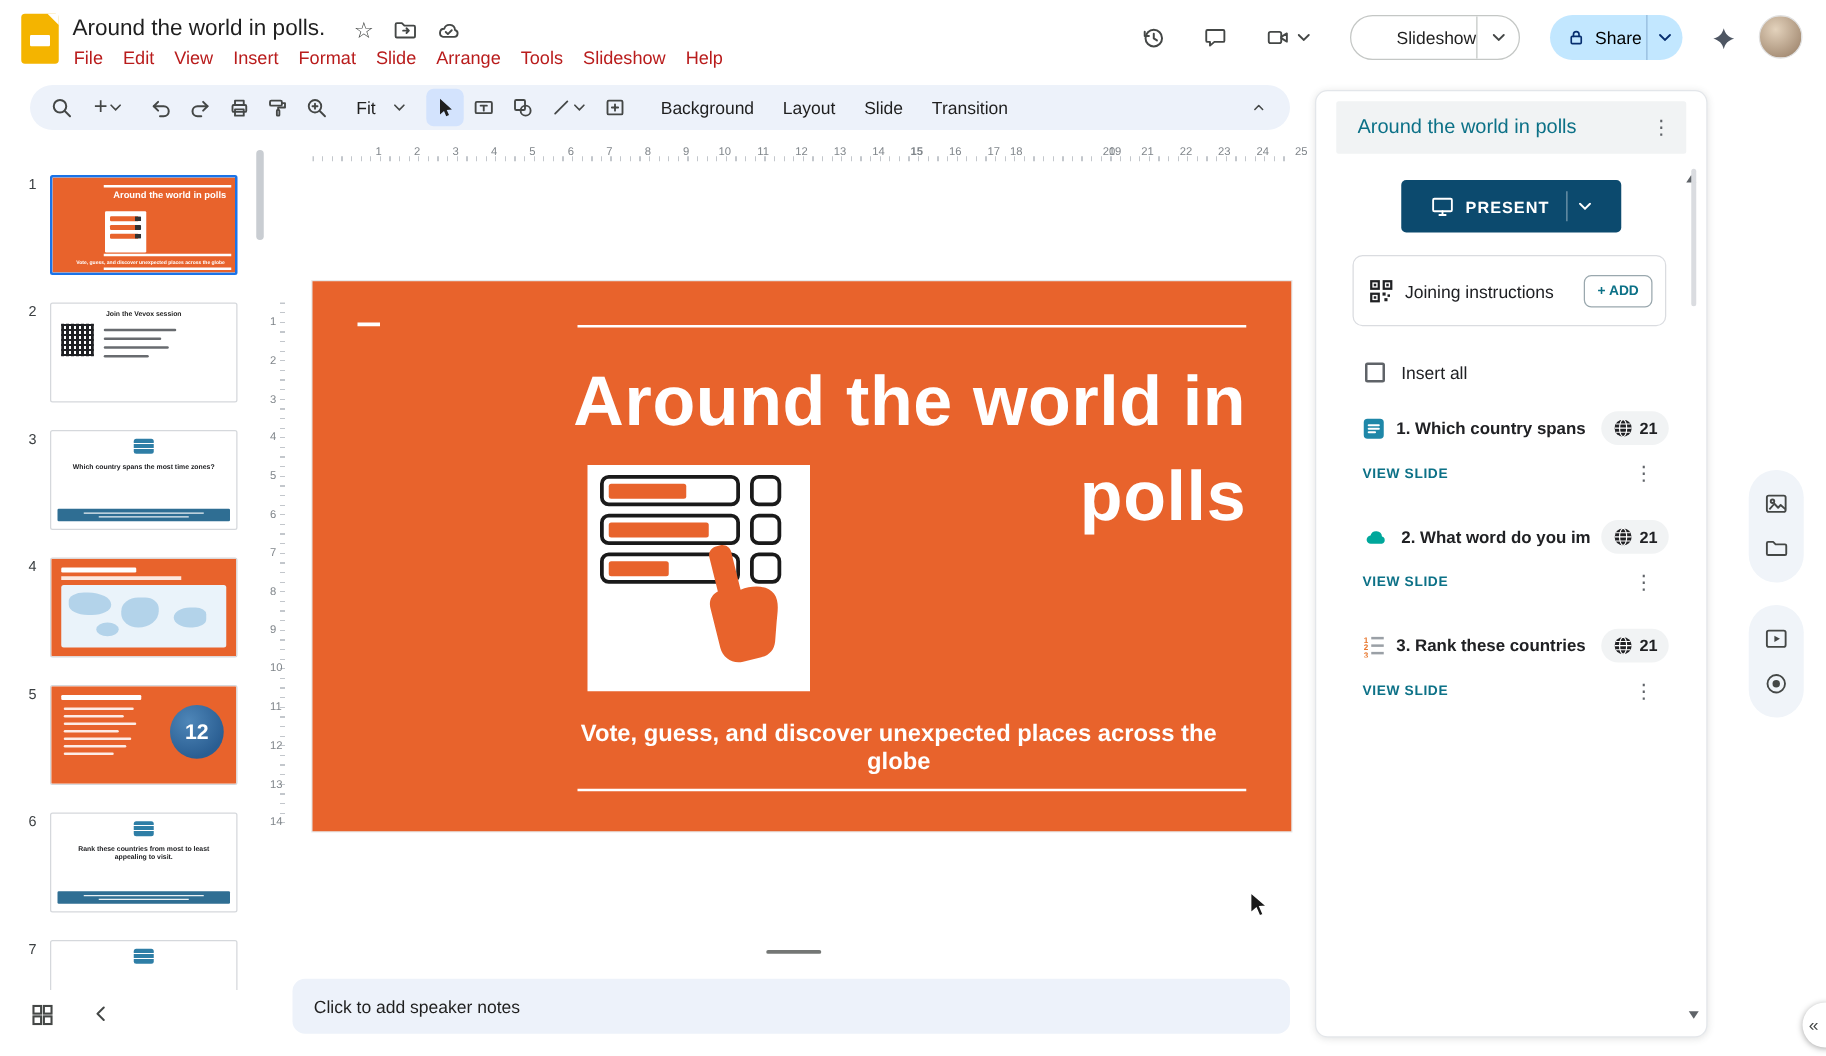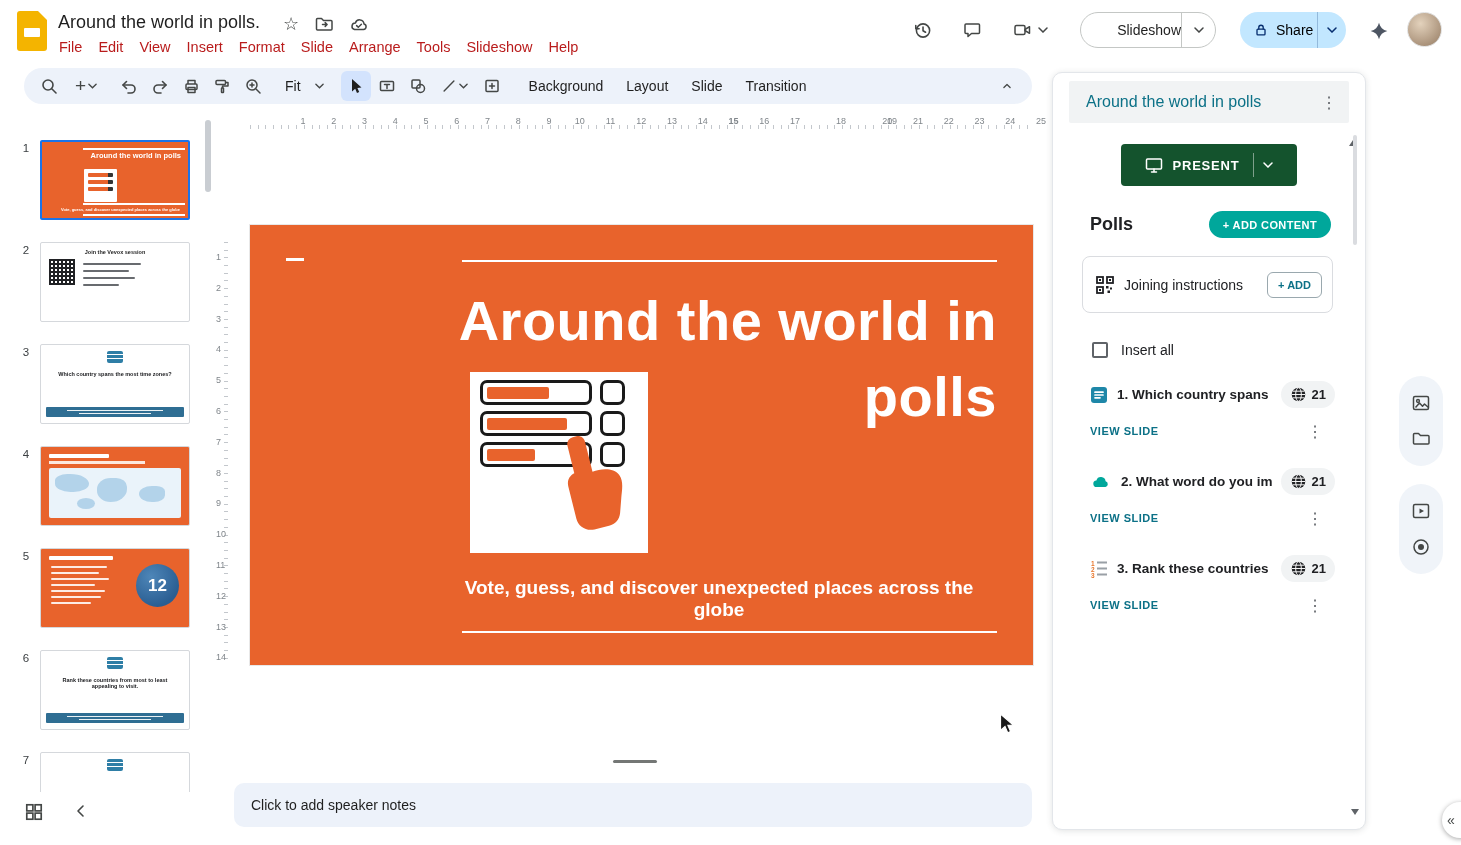--- a/index.html
+++ b/index.html
@@ -114,21 +114,21 @@
   .vevox{position:absolute;left:1052px;top:72px;width:314px;height:758px;background:#fff;border:1px solid #E3E6EA;
     border-radius:10px;box-shadow:0 1px 6px rgba(60,64,67,.15);}
   .vx-head{display:flex;align-items:center;padding:12px 12px 8px 33px;}
   .vx-title{flex:1;font-size:15px;color:#202124;}
   .vx-close{font-size:22px;line-height:22px;color:#5F6368;width:28px;height:28px;}
   .vx-session{margin:8px 16px 0;background:#F1F3F4;height:42px;display:flex;align-items:center;
     padding:0 6px 0 17px;border-radius:2px;}
   .vx-session-title{flex:1;font-size:16px;color:#0C7187;white-space:nowrap;overflow:hidden;}
   .kebab{color:#5F6368;font-size:16px;width:28px;height:28px;border-radius:50%;}
   .vx-present{display:flex;align-items:center;justify-content:center;gap:9px;width:176px;height:42px;margin:21px auto 0;
-    background:#14532d;color:#fff;border-radius:4px;font-weight:bold;font-size:13px;letter-spacing:.8px;}
+    background:#0c4a6e;color:#fff;border-radius:4px;font-weight:bold;font-size:13px;letter-spacing:.8px;}
   .vx-present .sep{width:1px;height:24px;background:rgba(255,255,255,.45);margin-left:4px;}
   .vx-polls-row{display:flex;align-items:center;justify-content:space-between;margin:25px 34px 0 37px;}
   .vx-polls-h{font-size:18px;font-weight:bold;color:#202124;}
   .vx-addcontent{background:#00A79B;color:#fff;border-radius:14px;height:27px;padding:0 14px;font-size:11px;
     font-weight:bold;letter-spacing:.4px;}
   .vx-join{display:flex;align-items:center;gap:9px;margin:18px 32px 0 29px;border:1px solid #DADCE0;border-radius:8px;
     height:57px;padding:0 10px 0 12px;}
   .vx-join-label{flex:1;font-size:14px;color:#202124;}
   .vx-add{border:1px solid #9AA8AE;background:#fff;color:#0C7187;border-radius:6px;height:26px;padding:0 10px;
     font-size:11px;font-weight:bold;}
@@ -447,21 +447,21 @@
       <span class="ruler-num" style="left: 284.25px;">8</span>
       <span class="ruler-num" style="left: 315px;">9</span>
       <span class="ruler-num" style="left: 345.75px;">10</span>
       <span class="ruler-num" style="left: 376.5px;">11</span>
       <span class="ruler-num" style="left: 407.25px;">12</span>
       <span class="ruler-num" style="left: 438px;">13</span>
       <span class="ruler-num" style="left: 468.75px;">14</span>
       <span class="ruler-num" style="left: 499.5px; font-weight: bold;">15</span>
       <span class="ruler-num" style="left: 530.25px;">16</span>
       <span class="ruler-num" style="left: 561px;">17</span>
-      <span class="ruler-num" style="left: 607px;">18</span>
+      <span class="ruler-num" style="left: 579px;">18</span>
       <span class="ruler-num" style="left: 658px;">19</span>
       <span class="ruler-num" style="left: 653.25px;">20</span>
       <span class="ruler-num" style="left: 684px;">21</span>
       <span class="ruler-num" style="left: 714.75px;">22</span>
       <span class="ruler-num" style="left: 745.5px;">23</span>
       <span class="ruler-num" style="left: 776.25px;">24</span>
       <span class="ruler-num" style="left: 807px;">25</span>
     </div>
   <div class="v-ruler">
 
@@ -538,24 +538,20 @@
           <rect x="1.5" y="3" width="15" height="10" rx="1"></rect>
           <path d="M6.5 16h5M9 13v3"></path>
         </svg>
     </span>
     <span>PRESENT</span>
     <span class="sep"></span>
     <svg width="10" height="6" viewBox="0 0 10 6" fill="none" stroke="#fff" stroke-width="1.5" stroke-linecap="round">
         <path d="M1 1l4 4 4-4"></path>
       </svg>
   </button>
-  <div class="vx-polls-row">
-    <span class="vx-polls-h">Polls</span>
-    <button class="vx-addcontent">+ ADD CONTENT</button>
-  </div>
   <div class="vx-join">
     <span class="ic">
       <svg width="20" height="20" viewBox="0 0 20 20">
           <g stroke="#202124" stroke-width="1.8" fill="none">
             <rect x="2" y="2" width="6" height="6"></rect>
             <rect x="12" y="2" width="6" height="6"></rect>
             <rect x="2" y="12" width="6" height="6"></rect>
           </g>
           <g fill="#202124">
             <rect x="4" y="4" width="2" height="2"></rect>

